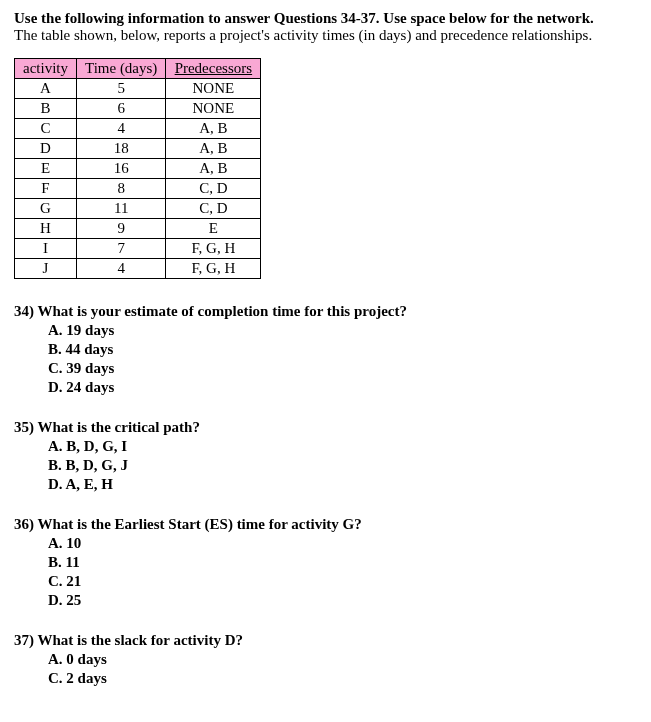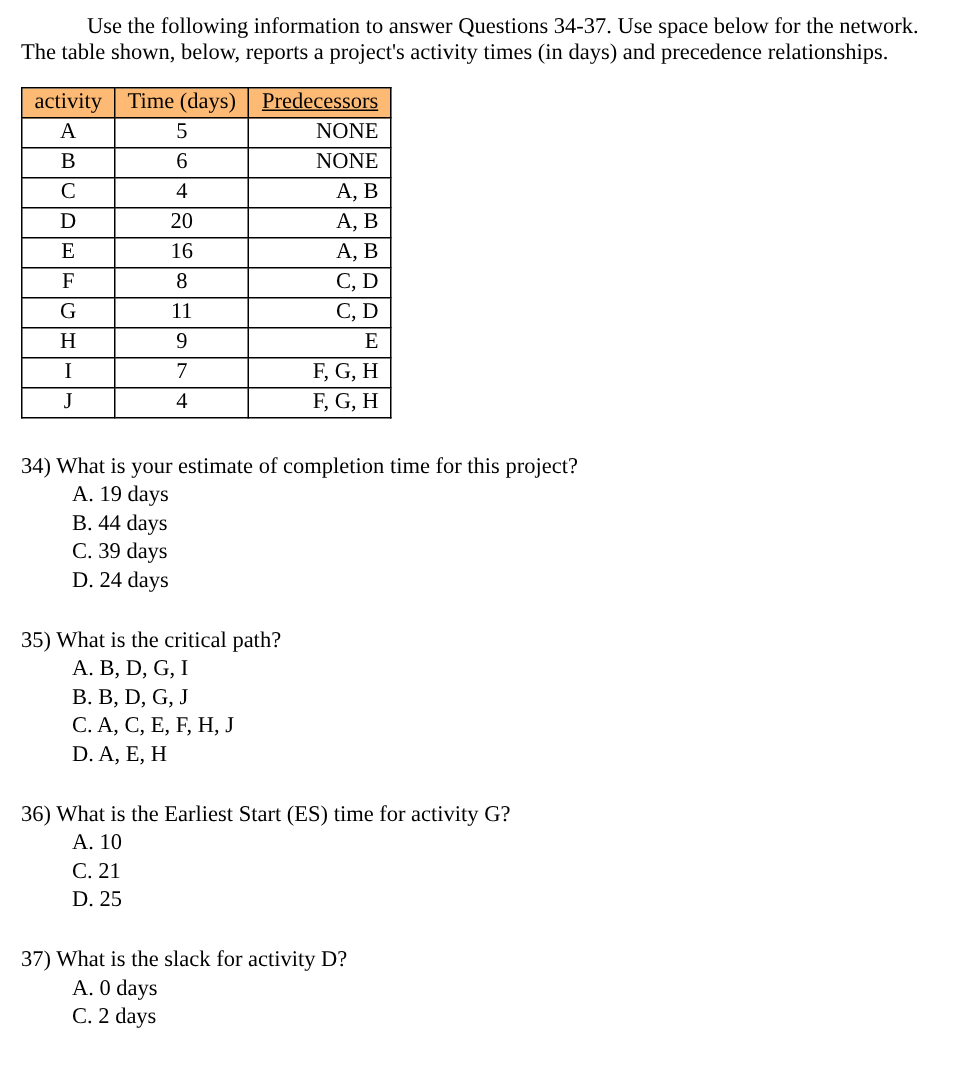--- a/index.html
+++ b/index.html
@@ -9,67 +9,67 @@
     }
     body {
       font-family: "Times New Roman", Times, serif;
       font-size: 15px;
       color: #000;
       background: #fff;
       padding: 10px 14px;
       width: 651px;
     }
     .header-bold {
-      font-weight: normal;
-      margin-left: 44px;
+      font-weight: bold;
     }
     .intro {
       margin-bottom: 14px;
     }
     table.activity-table {
       border-collapse: collapse;
       margin-bottom: 24px;
     }
     table.activity-table th,
     table.activity-table td {
       border: 1px solid #000;
       padding: 0 8px;
       font-size: 15px;
       line-height: 19px;
       vertical-align: top;
     }
     table.activity-table th {
-      background: #fdba74;
+      background: #f9a8d4;
       font-weight: normal;
       text-align: left;
     }
     table.activity-table td.col-activity {
       text-align: center;
       min-width: 55px;
     }
     table.activity-table td.col-time {
       text-align: center;
       min-width: 85px;
     }
     table.activity-table td.col-pred {
-      text-align: right;
+      text-align: center;
       min-width: 95px;
     }
     table.activity-table th.col-activity {
       text-align: left;
     }
     table.activity-table th.col-time {
       text-align: left;
     }
     table.activity-table th.col-pred {
       text-align: center;
       text-decoration: underline;
     }
     .question {
       margin-bottom: 22px;
+      font-weight: bold;
     }
     .q-prompt {
       margin-bottom: 1px;
     }
     .options {
       margin-left: 34px;
     }
     .option {
       line-height: 19px;
     }
@@ -101,21 +101,21 @@
         <td class="col-time">6</td>
         <td class="col-pred">NONE</td>
       </tr>
       <tr>
         <td class="col-activity">C</td>
         <td class="col-time">4</td>
         <td class="col-pred">A, B</td>
       </tr>
       <tr>
         <td class="col-activity">D</td>
-        <td class="col-time">20</td>
+        <td class="col-time">18</td>
         <td class="col-pred">A, B</td>
       </tr>
       <tr>
         <td class="col-activity">E</td>
         <td class="col-time">16</td>
         <td class="col-pred">A, B</td>
       </tr>
       <tr>
         <td class="col-activity">F</td>
         <td class="col-time">8</td>
@@ -152,28 +152,28 @@
         <div class="option">B.  44 days</div>
         <div class="option">C.  39 days</div>
         <div class="option">D.  24 days</div>
       </div>
     </div>
     <div class="question">
       <div class="q-prompt">35) What is the critical path?</div>
       <div class="options">
         <div class="option">A.  B, D, G, I</div>
         <div class="option">B.  B, D, G, J</div>
-        <div class="option">C.  A, C, E, F, H, J</div>
         <div class="option">D.  A, E, H</div>
       </div>
     </div>
     <div class="question">
       <div class="q-prompt">36) What is the Earliest Start (ES) time for activity G?</div>
       <div class="options">
         <div class="option">A.  10</div>
+        <div class="option">B.  11</div>
         <div class="option">C.  21</div>
         <div class="option">D.  25</div>
       </div>
     </div>
     <div class="question">
       <div class="q-prompt">37) What is the slack for activity D?</div>
       <div class="options">
         <div class="option">A.  0 days</div>
         <div class="option">C.  2 days</div>
       </div>

